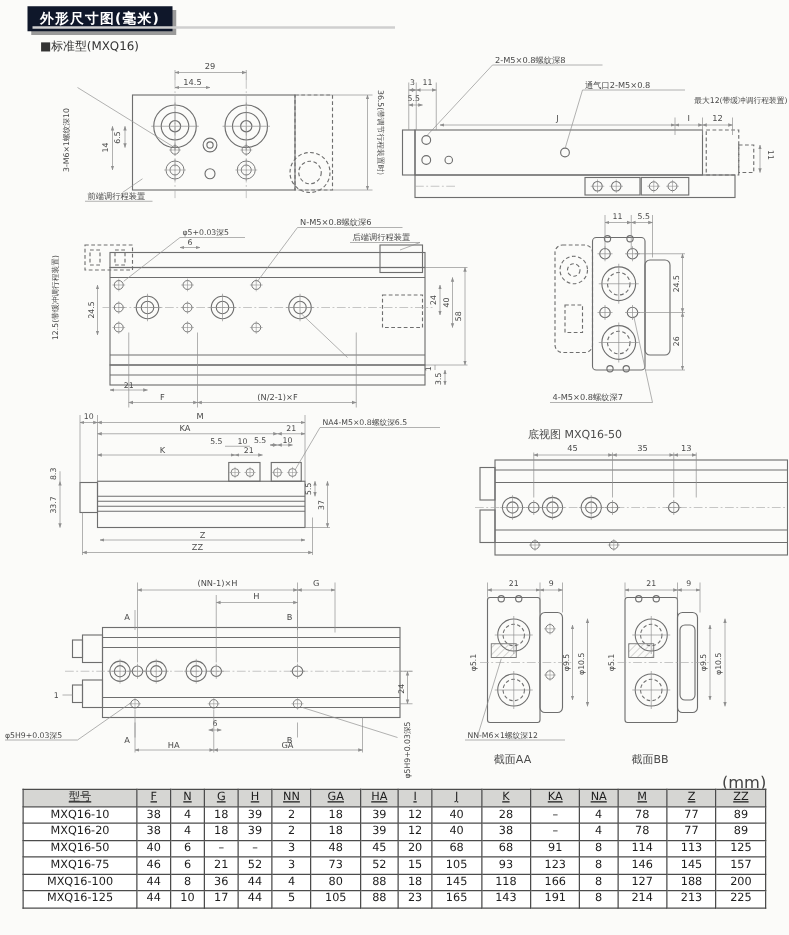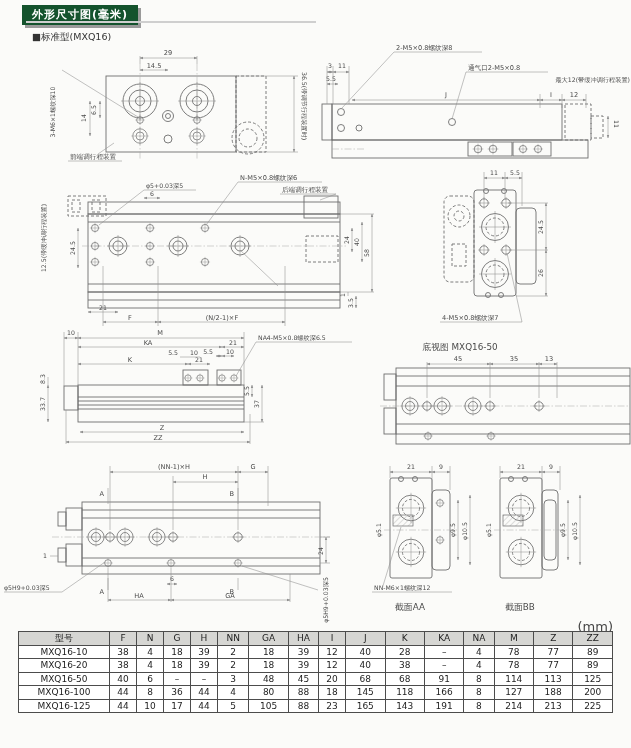--- a/index.html
+++ b/index.html
@@ -1,35 +1,35 @@
 <!DOCTYPE html>
 <html><head>
 <meta charset="utf-8">
 <style>
   html,body{margin:0;padding:0;}
   body{width:631px;height:748px;position:relative;background:#fbfbf9;font-family:"DejaVu Sans",sans-serif;overflow:hidden;}
-  .banner{position:absolute;left:22px;top:5px;background:#14532d;color:#fff;font-size:11px;font-weight:bold;
+  .banner{position:absolute;left:22px;top:5px;background:#0f172a;color:#fff;font-size:11px;font-weight:bold;
           padding:2px 10px 3px 10px;letter-spacing:1px;box-shadow:3px 3px 0 #9a9a9a;}
   .banner-rule{position:absolute;left:26px;top:21px;width:290px;height:2px;background:#cfcfcf;}
   .subtitle{position:absolute;left:32px;top:31px;font-size:9.5px;color:#333;}
   .unit-note{position:absolute;right:18px;top:619px;font-size:13px;color:#444;text-decoration:underline;}
   svg{position:absolute;left:0;top:0;}
   .ln{stroke:#6e6e6e;stroke-width:.9;fill:none;}
   .lt{stroke:#8f8f8f;stroke-width:.55;fill:none;}
   .dash{stroke-dasharray:3,2;}
   .cl{stroke:#a5a5a5;stroke-width:.5;stroke-dasharray:7,2,1.5,2;fill:none;}
   .dim{marker-start:url(#ar);marker-end:url(#ar);}
   text{fill:#4a4a4a;font-family:"DejaVu Sans",sans-serif;}
   .t6{font-size:6.2px;} .t65{font-size:6.6px;} .t85{font-size:8.8px;}
   .hatch{fill:url(#hp);stroke:#6e6e6e;stroke-width:.7;}
   
   .tbl-wrap{position:absolute;left:18px;top:631px;width:595px;}
   table{border-collapse:collapse;width:100%;font-size:9px;color:#1d1d1d;background:#fff;}
   th,td{border:1px solid #4c4c4c;text-align:center;padding:1px 0;line-height:10.5px;font-weight:normal;}
-  th{background:#d6d6d3;}
+  th{background:#d6d6d3;text-decoration:underline;}
   td.model{width:90px;}
 </style>
 </head>
 <body>
 
 <div class="banner">外形尺寸图(毫米)</div>
 <div class="banner-rule"></div>
 <div class="subtitle">■标准型(MXQ16)</div>
 <div class="unit-note">(mm)</div>
 
@@ -552,20 +552,38 @@
           <td>20</td>
           <td>68</td>
           <td>68</td>
           <td>91</td>
           <td>8</td>
           <td>114</td>
           <td>113</td>
           <td>125</td>
         </tr>
         <tr>
+          <td class="model">MXQ16-75</td>
+          <td>46</td>
+          <td>6</td>
+          <td>21</td>
+          <td>52</td>
+          <td>3</td>
+          <td>73</td>
+          <td>52</td>
+          <td>15</td>
+          <td>105</td>
+          <td>93</td>
+          <td>123</td>
+          <td>8</td>
+          <td>146</td>
+          <td>145</td>
+          <td>157</td>
+        </tr>
+        <tr>
           <td class="model">MXQ16-100</td>
           <td>44</td>
           <td>8</td>
           <td>36</td>
           <td>44</td>
           <td>4</td>
           <td>80</td>
           <td>88</td>
           <td>18</td>
           <td>145</td>

